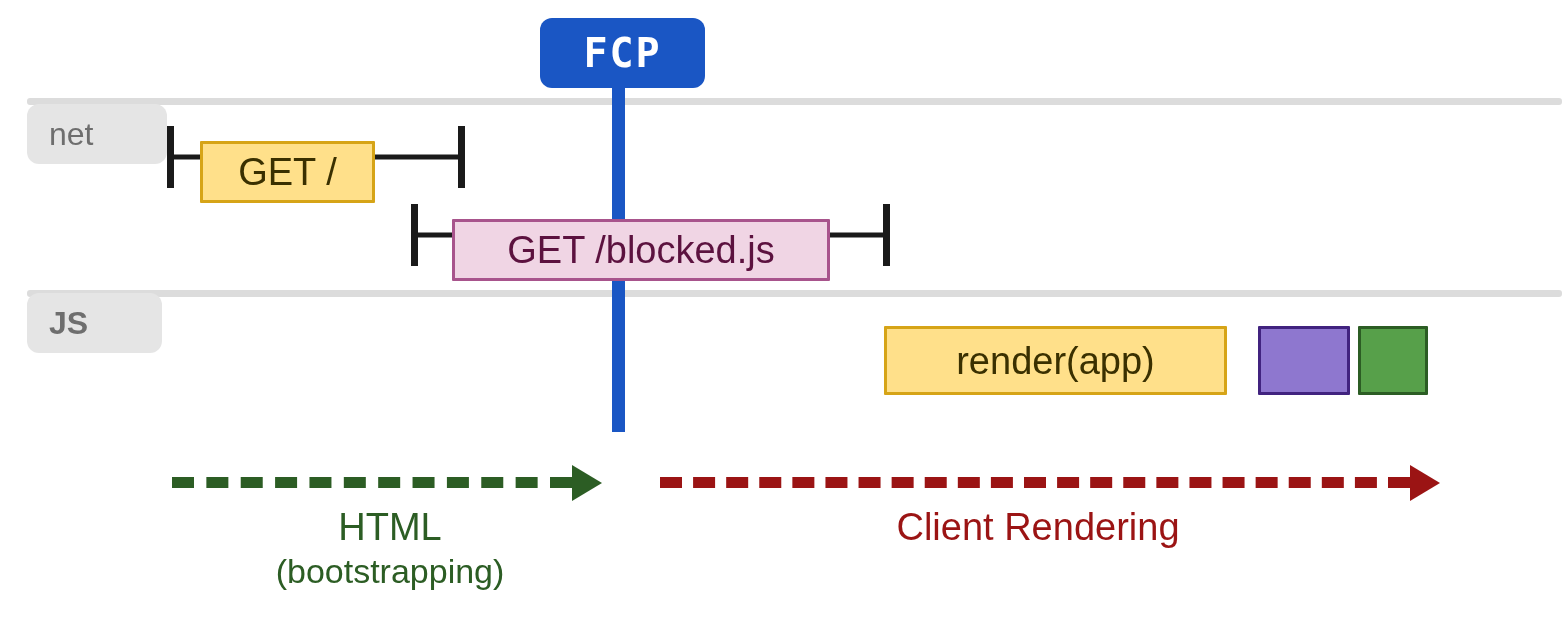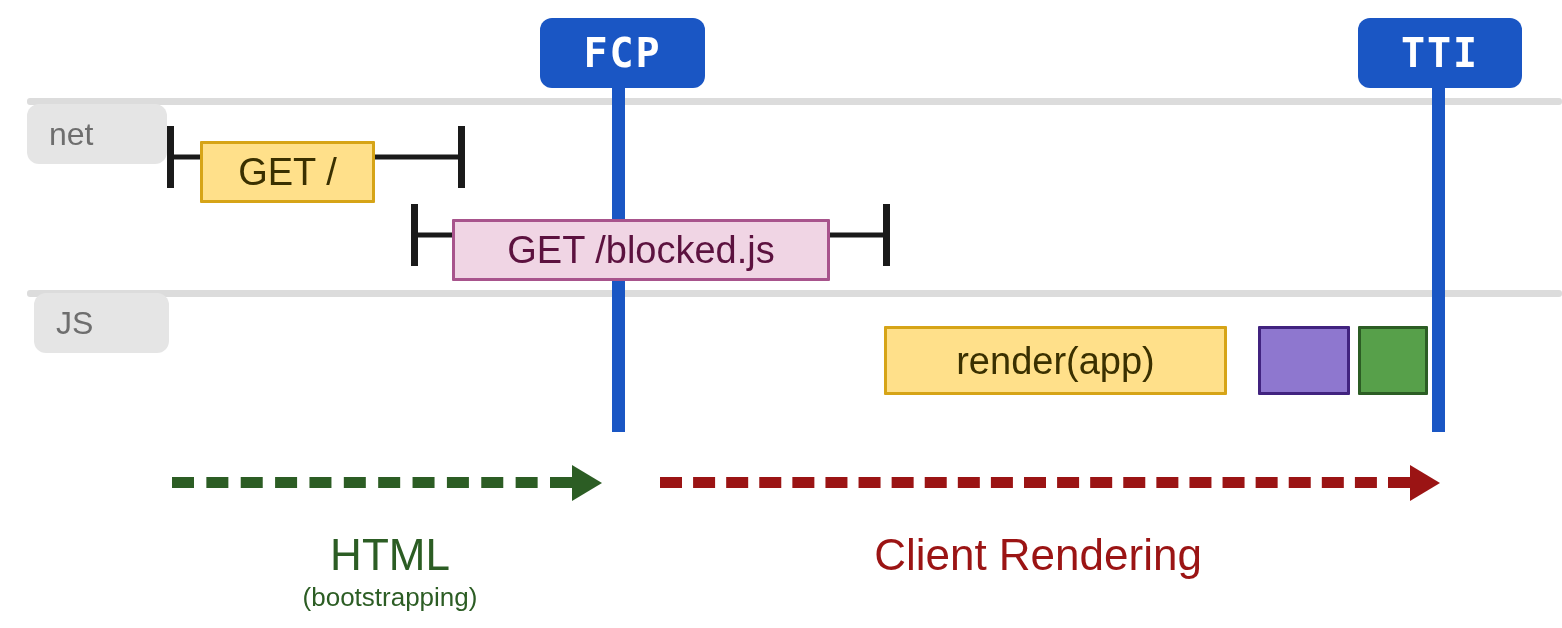--- a/index.html
+++ b/index.html
@@ -156,65 +156,60 @@
   .phase-arrow.red-arrow   .head  { border-left: 30px solid #9b1414; }
 
   
   .phase-caption {
     position: absolute;
     text-align: center;
     line-height: 1.05;
   }
   .phase-caption .title {
     display: block;
-    font-size: 44px;
-    margin-top: 24px;
+    font-size: 38px;
   }
   .phase-caption .sub {
     display: block;
-    font-size: 26px;
+    font-size: 34px;
     margin-top: 6px;
   }
   .phase-caption.green-caption { color: #2c5d24; }
   .phase-caption.red-caption   { color: #9b1414; }
 </style>
 </head>
 <body>
 
 <div id="stage">
 
   <div class="milestone" style="left:540px; top:18px; width:165px; height:80px;">
     <div class="stem" style="left:72px; top:62px; height:352px;"></div>
     <div class="badge" style="width:165px; height:70px;">FCP</div>
   </div>
 
-  <div class="milestone" style="left:1358px; top:18px; width:164px; height:70px;">
-    <div class="stem" style="left:74px; top:62px; height:352px;"></div>
-    <div class="badge" style="width:164px; height:70px;">TTI</div>
-  </div>
 
   <div class="lane-rule" style="top:98px;"></div>
   <div class="lane-pill" style="left:27px; top:104px; width:118px; height:60px;">net</div>
 
   <div class="whisker" style="left:167px; top:126px; width:298px; height:62px;">
     <div class="stem"></div>
     <div class="cap left"></div>
     <div class="cap right"></div>
   </div>
   <div class="bar yellow" style="left:200px; top:126px; width:175px; height:62px;">GET /</div>
 
   <div class="whisker" style="left:411px; top:204px; width:479px; height:62px;">
     <div class="stem"></div>
     <div class="cap left"></div>
     <div class="cap right"></div>
   </div>
   <div class="bar pink" style="left:452px; top:204px; width:378px; height:62px;">GET /blocked.js</div>
 
   <div class="lane-rule" style="top:290px;"></div>
-  <div class="lane-pill" style="left:34px; top:293px; width:113px; height:60px;">JS</div>
+  <div class="lane-pill" style="left:27px; top:293px; width:113px; height:60px;font-weight:bold;">JS</div>
 
   <div class="bar yellow" style="left:884px; top:311px; width:343px; height:69px;">render(app)</div>
   <div class="bar purple" style="left:1258px; top:311px; width:92px; height:69px;"></div>
   <div class="bar green" style="left:1358px; top:311px; width:70px; height:69px;"></div>
 
   <div class="phase-arrow green-arrow" style="left:172px; top:477px; width:430px;">
     <div class="shaft" style="width:400px;"></div>
     <div class="head" style="left:400px;"></div>
   </div>
   <div class="phase-caption green-caption" style="left:190px; top:508px; width:400px;">

